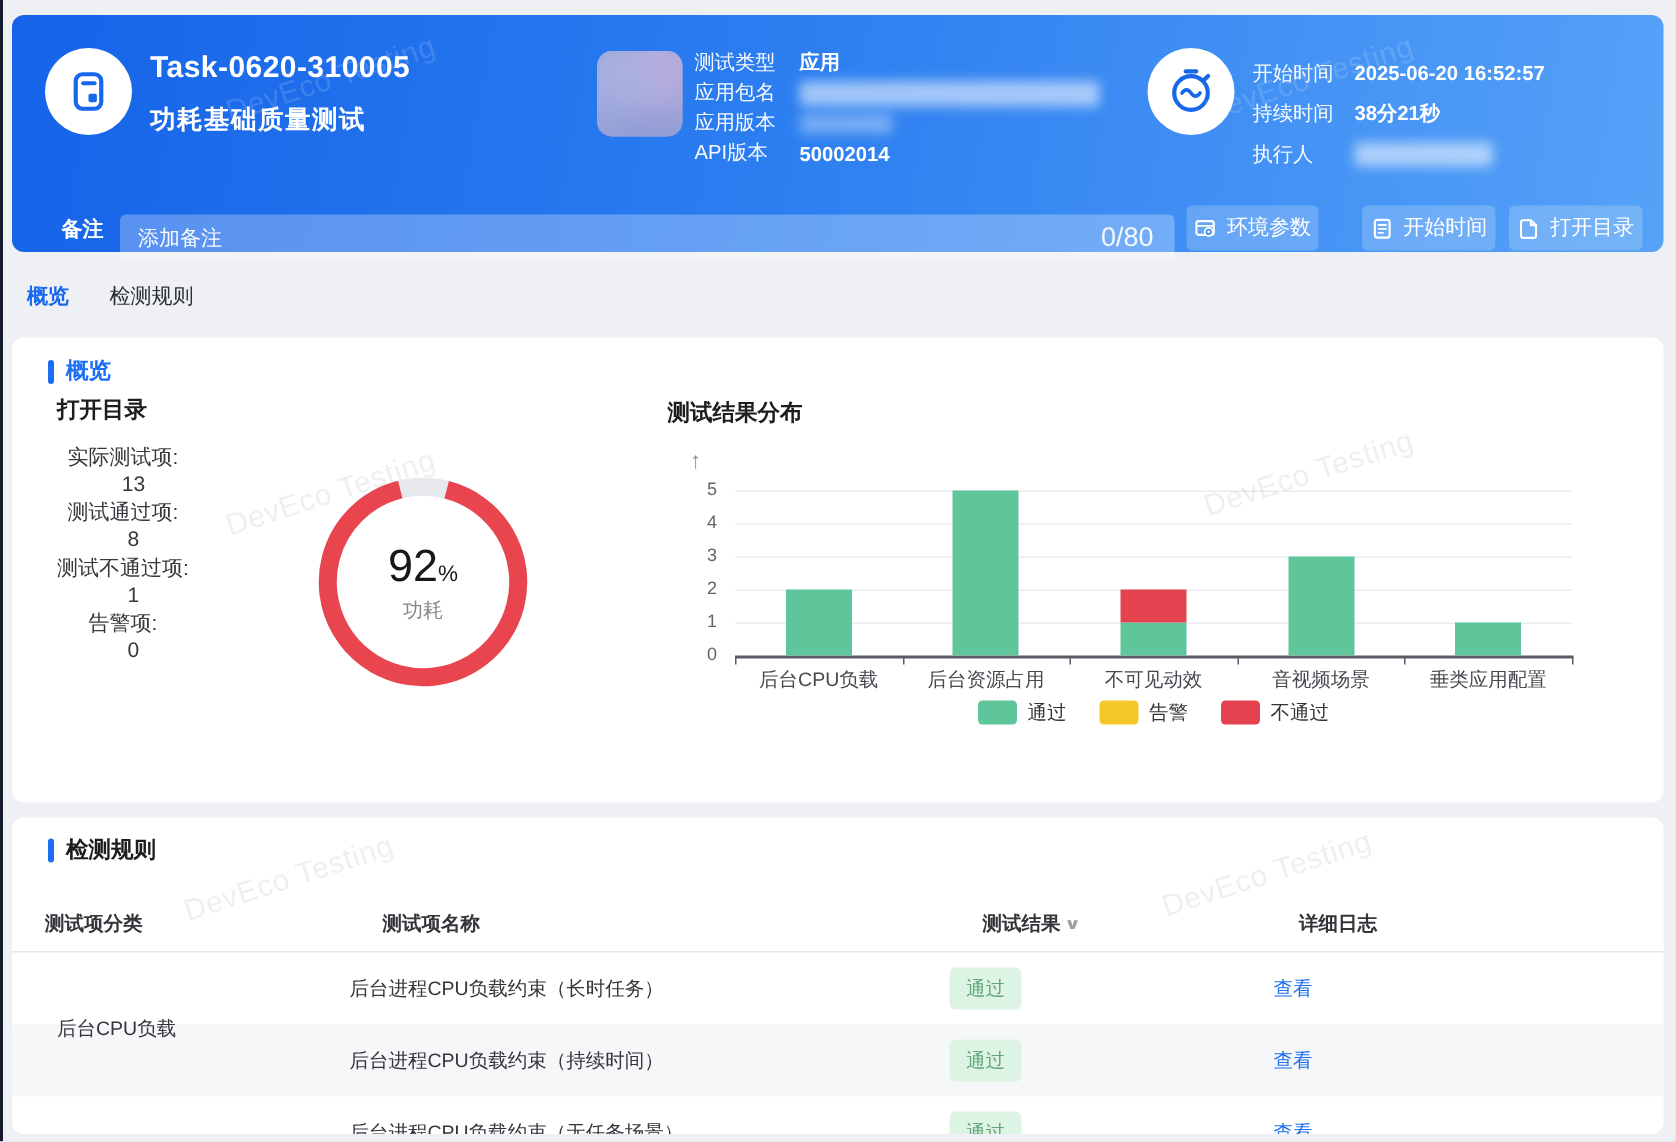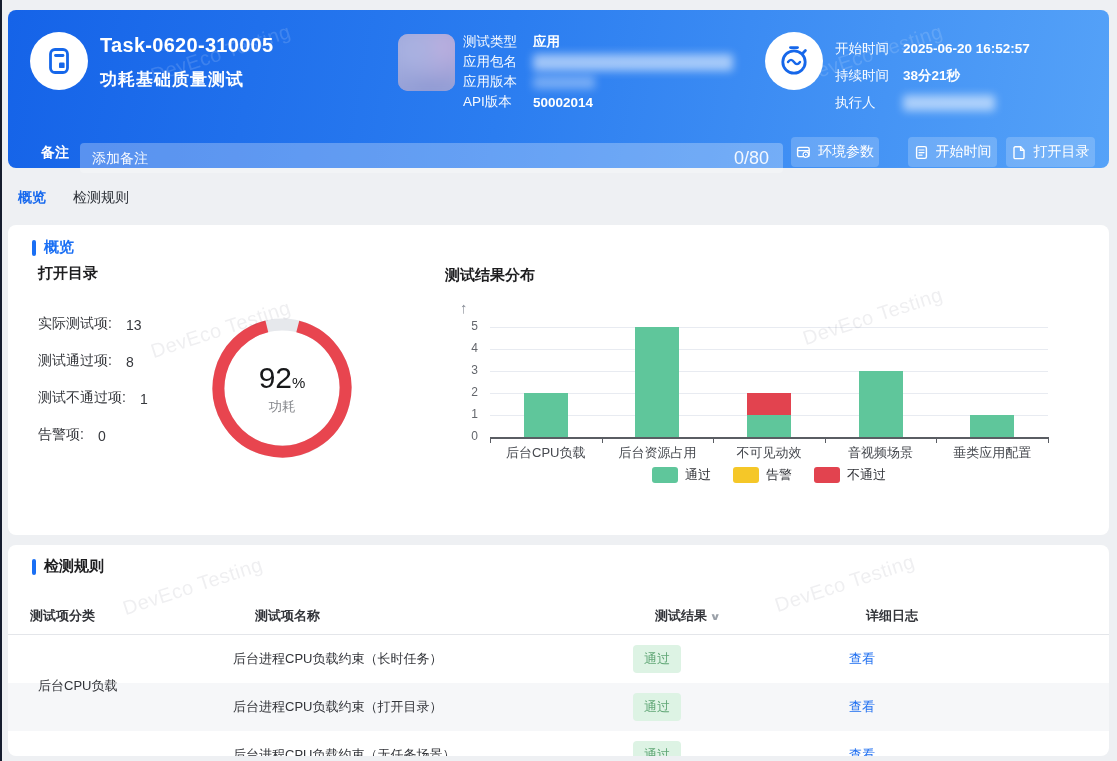--- a/index.html
+++ b/index.html
@@ -88,21 +88,21 @@
   .card-rules { top:545px; height:211px; overflow:hidden; }
   .sec-head { position:absolute; left:24px; display:flex; align-items:center; gap:8px; }
   .sec-bar { width:4px; height:16px; border-radius:2px; background:#1a6ff4; }
   .sec-title { font-size:15px; font-weight:bold; }
   .sec-title.blue { color:#1a6ff4; }
   .sec-title.dark { color:#1d1d1f; }
 
   
   .sub-title { position:absolute; left:30px; top:39px; font-size:15px; font-weight:bold; color:#1d1d1f; }
   .stats { position:absolute; left:30px; top:71px; list-style:none; }
-  .stat-row { height:37px; font-size:14px; color:#36383d; display:flex; align-items:flex-end; }
+  .stat-row { height:37px; font-size:14px; color:#36383d; display:flex; align-items:center;flex-direction:column; }
   .stat-label { white-space:nowrap; }
   .stat-value { margin-left:14px; }
 
   .donut-wrap { position:absolute; left:194px; top:83px; width:160px; height:160px;text-align:right; }
   .donut-center { position:absolute; left:0; top:0; width:160px; height:160px;
     display:flex; flex-direction:column; align-items:center; justify-content:center; }
   .donut-pct { font-size:30px; color:#17181a; }
   .donut-pct .pct-sign { font-size:15px; }
   .donut-label { font-size:13.5px; color:#85878c; margin-top:3px; }
 
@@ -345,21 +345,21 @@
     </div>
     <div class="tbody" id="rules-body">
         <div class="trow">
           <div class="col-1"></div>
        <div class="col-2">后台进程CPU负载约束（长时任务）</div>
        <div class="col-3"><span class="result-badge">通过</span></div>
        <div class="col-4"><span class="log-link">查看</span></div>
         </div>
         <div class="trow stripe">
           <div class="col-1"></div>
-       <div class="col-2">后台进程CPU负载约束（打开目录）</div>
+       <div class="col-2">后台进程CPU负载约束（持续时间）</div>
        <div class="col-3"><span class="result-badge">通过</span></div>
        <div class="col-4"><span class="log-link">查看</span></div>
         </div>
         <div class="trow">
           <div class="col-1"></div>
        <div class="col-2">后台进程CPU负载约束（无任务场景）</div>
        <div class="col-3"><span class="result-badge">通过</span></div>
        <div class="col-4"><span class="log-link">查看</span></div>
         </div>
       </div>

